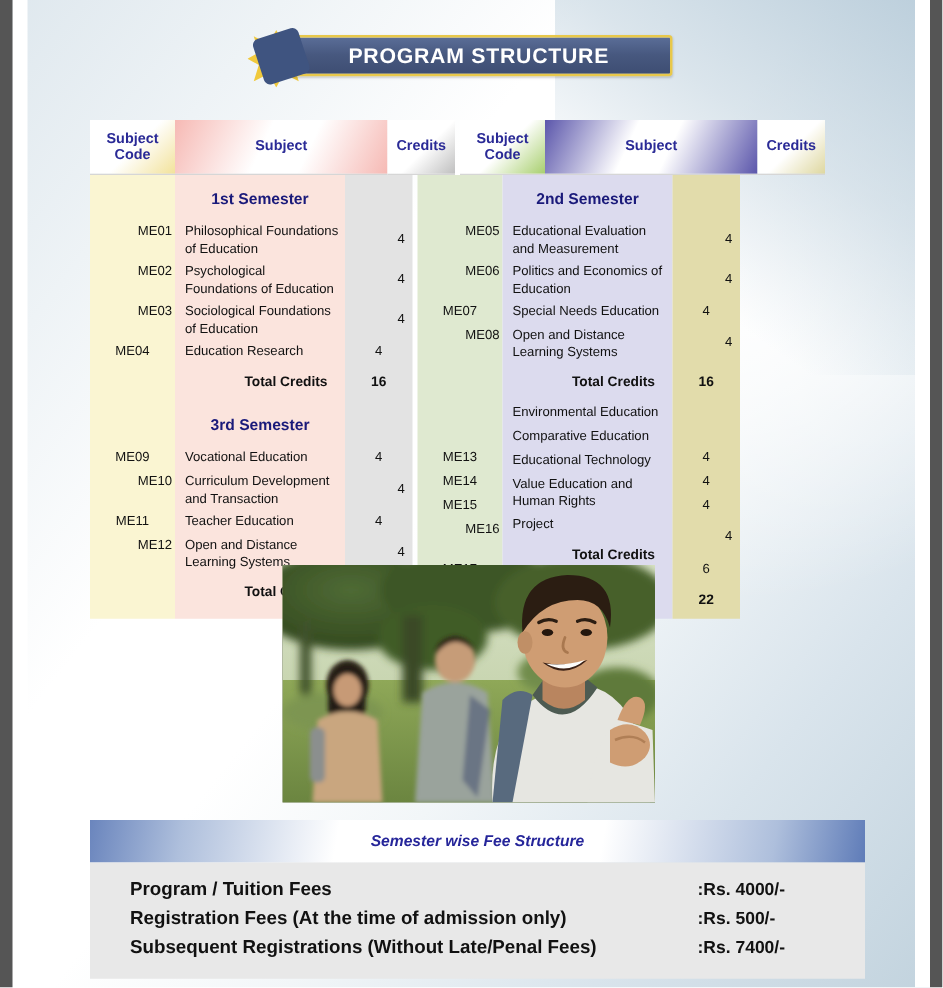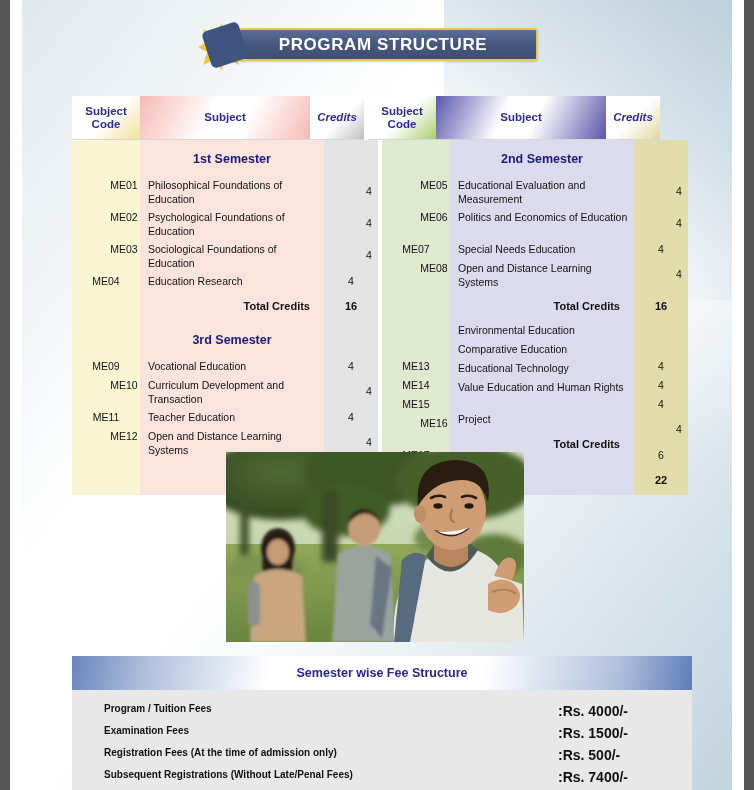--- a/index.html
+++ b/index.html
@@ -115,21 +115,21 @@
   .hg-pink   { background: linear-gradient(115deg, #f6b9b4 0%, #ffffff 42%, #ffffff 62%, #f6b9b4 100%); }
   .hg-gray   { background: linear-gradient(135deg, #ffffff 0%, #ffffff 55%, #bfbfbf 100%); }
   .hg-green  { background: linear-gradient(135deg, #ffffff 0%, #ffffff 52%, #a8cf6e 100%); }
   .hg-purple { background: linear-gradient(115deg, #5b56ab 0%, #ffffff 40%, #ffffff 58%, #5b56ab 100%); }
   .hg-khaki  { background: linear-gradient(135deg, #ffffff 0%, #ffffff 52%, #ded79f 100%); }
 
   .body-row { display: flex; }
   
   .w-code    { width: 68px; }
   .w-subject { width: 170px; }
-  .w-credits { width: 54px; font-style: italic; }
+  .w-credits { width: 54px; }
   .gap       { width: 4px; background: transparent; }
 
   
   .c-code1    { background: #faf5d2; }
   .c-subject1 { background: #fbe4dd; }
   .c-credits1 { background: #e3e3e3; }
   .c-code2    { background: #dfe9d0; }
   .c-subject2 { background: #dcdbee; }
   .c-credits2 { background: #e2dcab; }
 
@@ -137,21 +137,21 @@
     text-align: center;
     color: #1a1a7a;
     font-size: 12.5px;
     font-weight: bold;
     padding: 12px 0 10px 0;
   }
 
   
   .sem-grid { display: flex; }
   .sem-grid .sg-code    { width: 68px; }
-  .sem-grid .sg-subject { width: 184px; }
+  .sem-grid .sg-subject { width: 136px; }
   .sem-grid .sg-credits { width: 54px; }
 
   .line {
     height: 19px;
     font-size: 10.5px;
     color: #111;
     line-height: 19px;
   }
   .line.two  { height: 32px; line-height: 14px; padding-top: 2px; padding-left: 36px; }
   .sg-code .line    { text-align: center; }
@@ -172,37 +172,37 @@
   .fee-block {
     position: absolute;
     left: 62px; top: 642px;
     width: 620px;
   }
   .fee-header {
     height: 34px;
     background: linear-gradient(100deg,
        #6a85bd 0%, #aebfdc 12%, #ffffff 32%,
        #ffffff 66%, #aebfdc 88%, #5f7cb8 100%);
-    display: flex; align-items: center; justify-content: center;
+    display: flex; align-items: center; justify-content: center; font-style: italic;
   }
   .fee-header .fee-title {
     color: #26269a; font-size: 12.5px; font-weight: bold;
   }
   .fee-body {
     background: #e8e8e8;
     padding: 10px 0 14px 0;
   }
   .fee-row {
     display: flex;
     padding: 3px 0;
   }
   .fee-label {
     flex: 1;
     padding-left: 32px;
-    font-size: 10px; font-weight: bold; color: #111;
+    font-size: 15px; font-weight: bold; color: #111;
   }
   .fee-value {
     width: 140px;
     padding-left: 6px;
     font-size: 14px; font-weight: bold; color: #111;
   }
 </style>
 </head>
 <body>
 
@@ -444,24 +444,20 @@
     <div class="fee-block">
       <div class="fee-header">
         <span class="fee-title">Semester wise Fee Structure</span>
       </div>
       <div class="fee-body" id="fee-body">
           <div class="fee-row">
             <div class="fee-label">Program / Tuition Fees</div>
             <div class="fee-value">:Rs. 4000/-</div>
           </div>
           <div class="fee-row">
-            <div class="fee-label">Examination Fees</div>
-            <div class="fee-value">:Rs. 1500/-</div>
-          </div>
-          <div class="fee-row">
             <div class="fee-label">Registration Fees (At the time of admission only)</div>
             <div class="fee-value">:Rs. 500/-</div>
           </div>
           <div class="fee-row">
             <div class="fee-label">Subsequent Registrations (Without Late/Penal Fees)</div>
             <div class="fee-value">:Rs. 7400/-</div>
           </div>
         </div>
     </div>
 

